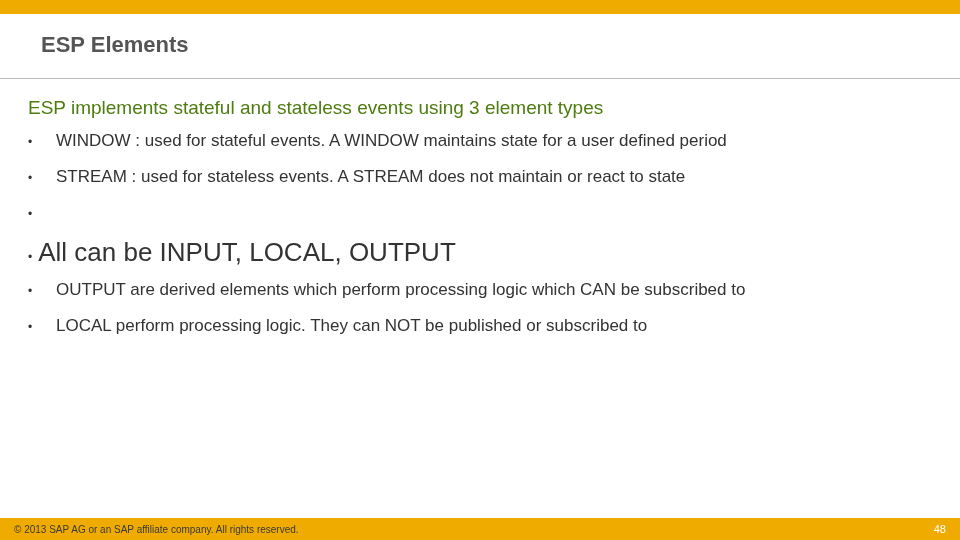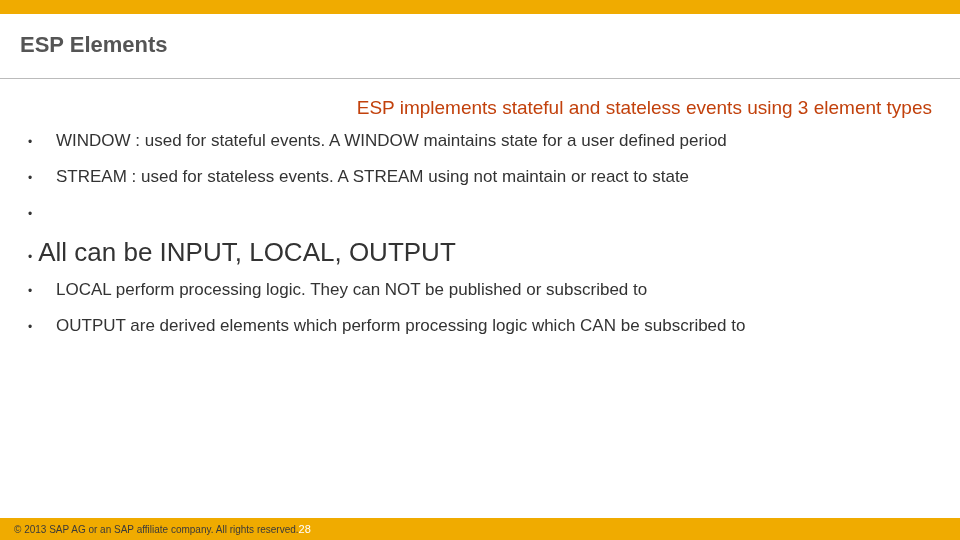--- a/index.html
+++ b/index.html
@@ -11,39 +11,39 @@
     background: #ffffff;
     color: #333333;
     overflow: hidden;
   }
   .top-bar {
     height: 14px;
     background: #f0ab00;
   }
   .header {
     padding: 18px 4px 10px 20px;
+    margin-left: 21px;
   }
   .title {
     font-size: 22px;
     font-weight: bold;
     color: #555555;
   }
   .divider {
     border: none;
     border-top: 1px solid #bbbbbb;
     margin: 10px 0 0 0;
   }
   .content {
     padding: 14px 28px 0 28px;
   }
   .lead {
     font-size: 19px;
-    color: #c2410c;
+    color: #4d7c0f;
     margin: 4px 0 10px 0;
-    text-align: right;
   }
   ul.bullets {
     list-style: none;
     padding: 0;
     margin: 0 0 14px 0;
     text-align: center;
   }
   ul.bullets li {
     display: flex;
     align-items: flex-start;
@@ -80,21 +80,21 @@
   }
   .footer {
     position: absolute;
     bottom: 0;
     left: 0;
     right: 0;
     height: 22px;
     background: #f0ab00;
     display: flex;
     align-items: center;
-    justify-content: flex-start;
+    justify-content: space-between;
     padding: 0 14px;
     box-sizing: border-box;
   }
   .footer .copyright {
     font-size: 10px;
     color: #3a3a3a;
   }
   .footer .page-num {
     font-size: 11px;
     color: #ffffff;
@@ -114,41 +114,41 @@
 
   <div class="lead">ESP implements stateful and stateless events using 3 element types</div>
 
   <ul class="bullets">
     <li>
       <span class="dot"></span>
       <span>WINDOW : used for stateful events.  A WINDOW maintains state for a user defined period</span>
     </li>
     <li>
       <span class="dot"></span>
-      <span>STREAM : used for stateless events.  A STREAM using not maintain or react to state</span>
+      <span>STREAM : used for stateless events.  A STREAM does not maintain or react to state</span>
     </li>
     <li>
       <span class="dot"></span>
     </li>
   </ul>
 
   <div class="sub-lead-row">
     <span class="dot-inline">•</span>
     <span class="sub-lead">All can be INPUT, LOCAL, OUTPUT</span>
   </div>
 
   <ul class="bullets">
     <li>
       <span class="dot"></span>
-      <span>LOCAL perform processing logic.  They can NOT be published or subscribed to</span>
+      <span>OUTPUT are derived elements which perform processing logic which CAN be subscribed to</span>
     </li>
     <li>
       <span class="dot"></span>
-      <span>OUTPUT are derived elements which perform processing logic which CAN be subscribed to</span>
+      <span>LOCAL perform processing logic.  They can NOT be published or subscribed to</span>
     </li>
   </ul>
 
 </div>
 
 <div class="footer">
   <span class="copyright">© 2013 SAP AG or an SAP affiliate company. All rights reserved.</span>
-  <span class="page-num">28</span>
+  <span class="page-num">48</span>
 </div>
 
 </body></html>

